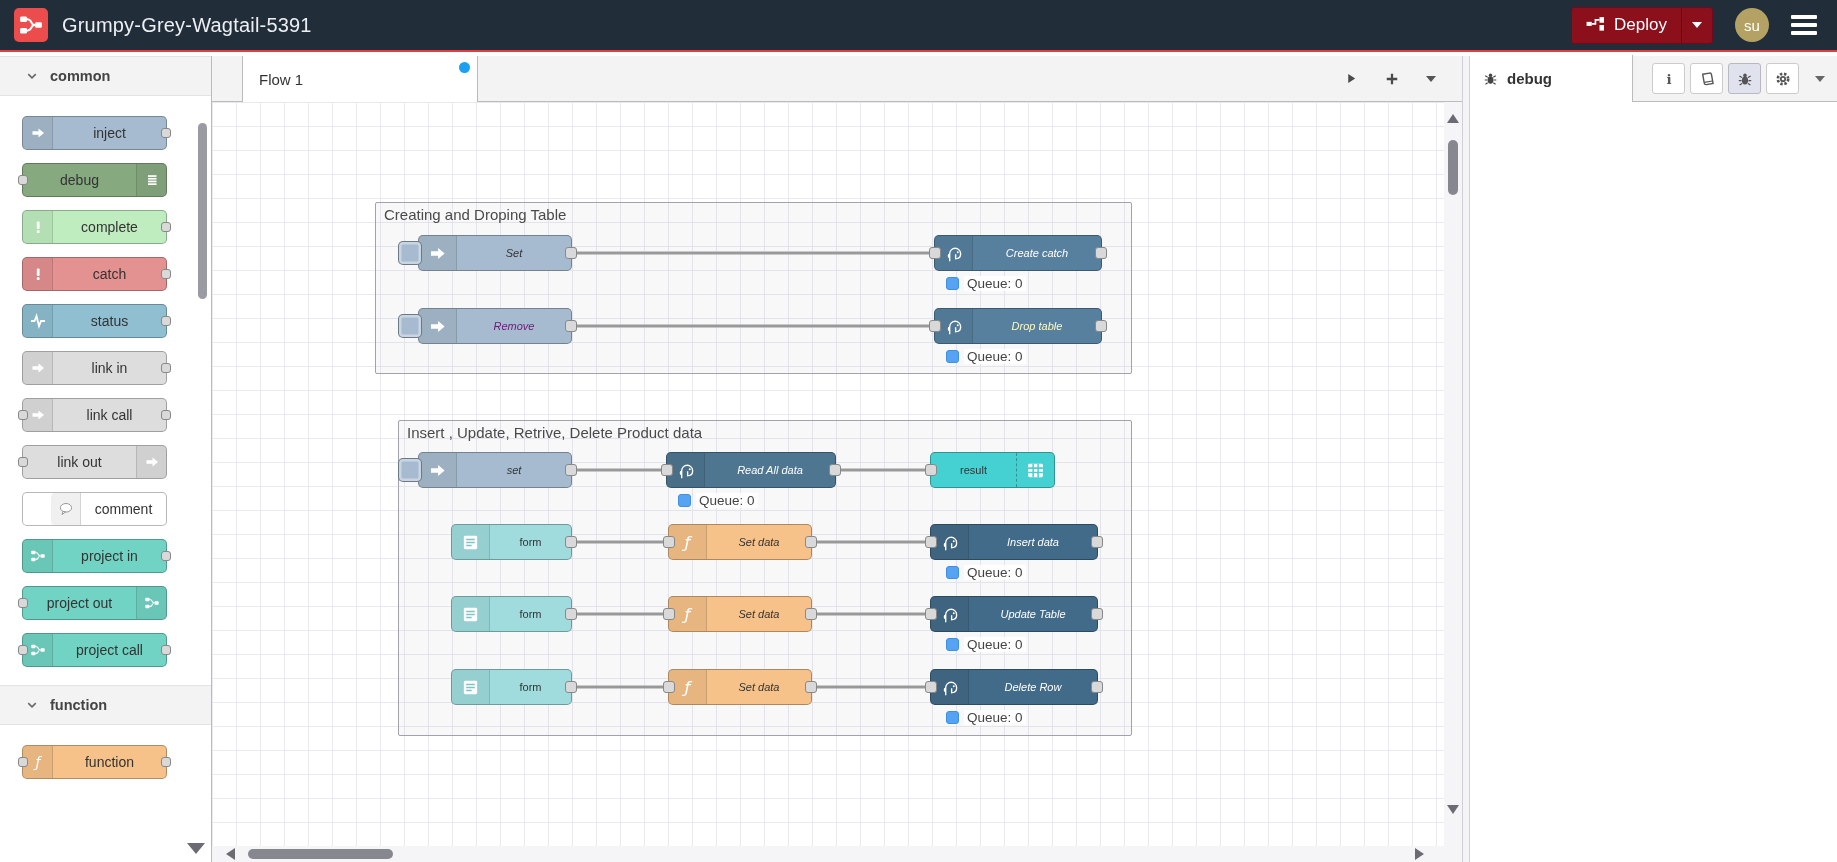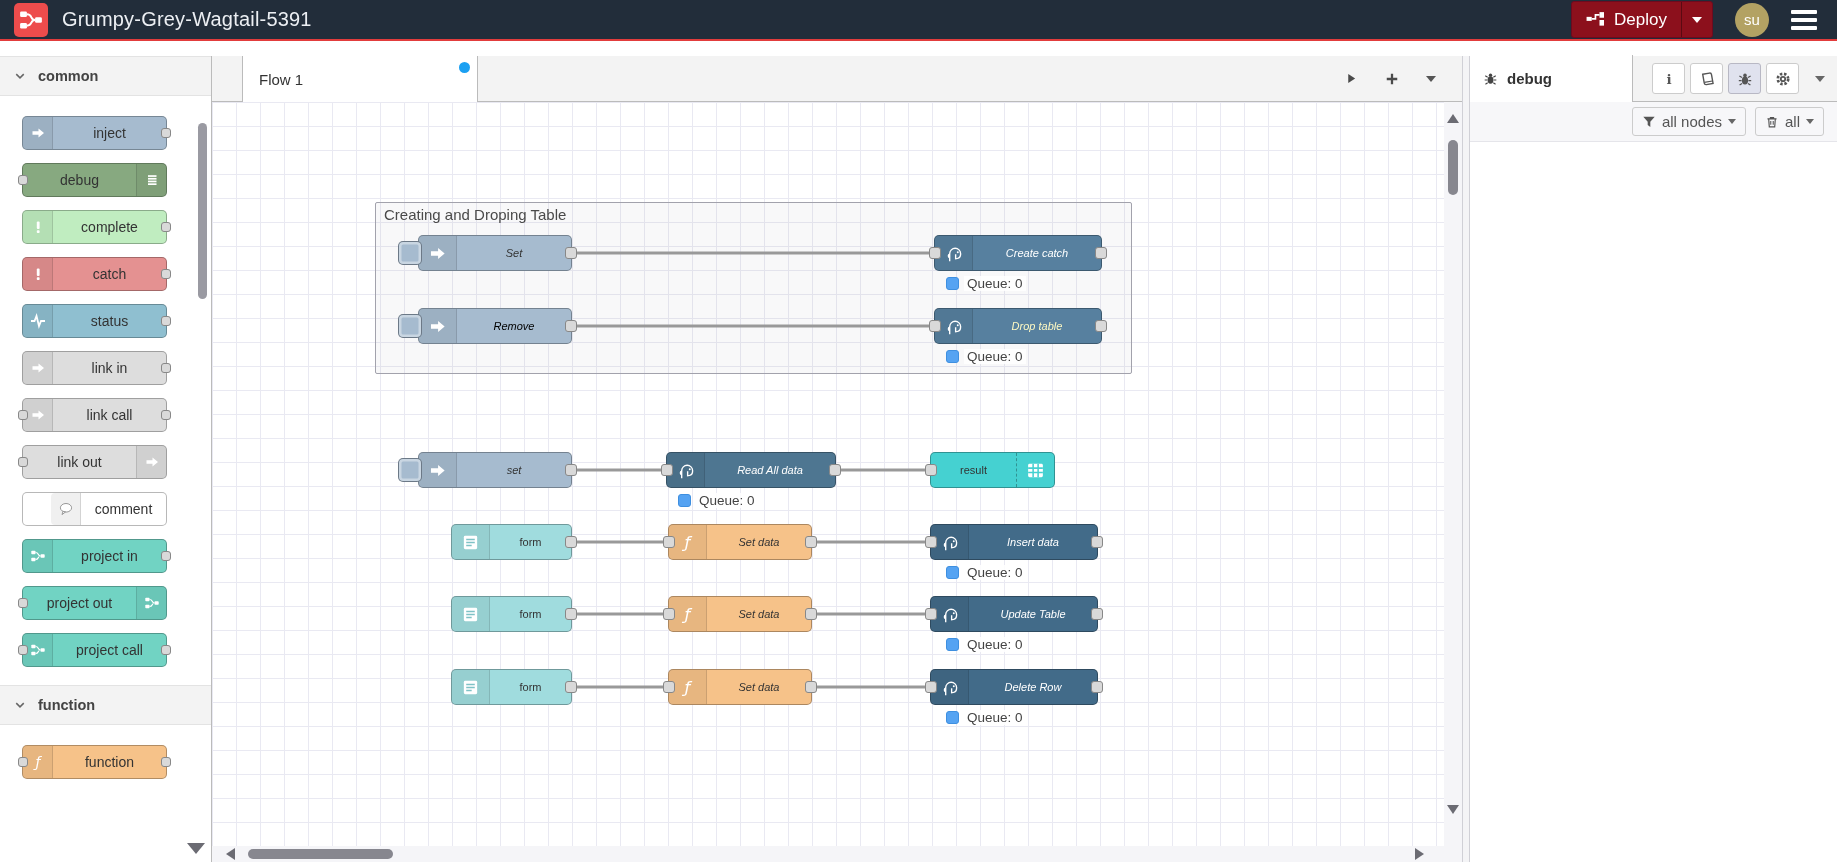--- a/index.html
+++ b/index.html
@@ -1,21 +1,21 @@
 <!DOCTYPE html>
 <html><head>
 <meta charset="utf-8">
 <style>
   * { box-sizing: border-box; margin: 0; padding: 0; }
   html,body { width:1837px; height:862px; overflow:hidden;
     font-family:"Liberation Sans", sans-serif; background:#fff; }
   #app { position:relative; width:1837px; height:862px; }
 
   
-  .header { position:absolute; top:0; left:0; width:1837px; height:41px;
+  .header { position:absolute; top:0; left:0; width:1837px; height:52px;
     background:#222d3a; border-bottom:2px solid #e23c3c;
     display:flex; align-items:center; }
   .logo { width:34px; height:34px; margin-left:14px; border-radius:5px;
     background:#ed4c4c; display:flex; align-items:center; justify-content:center; }
   .app-title { color:#eceff3; font-size:20px; font-weight:500; margin-left:14px; letter-spacing:.2px; }
   .header-right { margin-left:auto; display:flex; align-items:center; gap:22px; margin-right:20px; }
   .deploy-btn { height:37px; background:#8C101C; border:1px solid #6e0a1e; border-radius:3px;
     display:flex; align-items:center; color:#fff; cursor:pointer;text-align:center; }
   .deploy-main { display:flex; align-items:center; gap:10px; padding:0 14px; }
   .deploy-label { font-size:17px; }
@@ -42,21 +42,21 @@
     background:#f4f4f6; border-left:1px solid #d0d0d6; border-right:1px solid #d0d0d6; }
   .sidebar { position:absolute; top:56px; left:1470px; width:367px; height:806px; background:#fff; }
 
   
   .pal-search { height:46px; border-bottom:1px solid #ddd; display:flex; align-items:center;
     gap:7px; padding:0 10px; background:#fff; }
   .pal-search input { border:none; outline:none; font-size:15px; color:#444; width:150px;
     font-family:"Liberation Sans", sans-serif; background:transparent; }
   .pal-search input::placeholder { color:#b0b0b0; }
   .pal-cat { height:40px; background:#f3f3f3; border-top:1px solid #e3e3e3; border-bottom:1px solid #e3e3e3;
-    display:flex; align-items:center; gap:12px; padding-left:14px; cursor:pointer; }
+    display:flex; align-items:center; gap:12px; padding-left:26px; cursor:pointer; }
   .pal-cat .cat-label { font-size:14.5px; font-weight:bold; color:#444; }
   .pal-items { display:flex; flex-direction:column; gap:13px; padding:20px 0 18px 22px; }
   .pal-node { position:relative; width:145px; height:34px; border:1px solid rgba(0,0,0,.28);
     border-radius:5px; display:flex; cursor:grab; }
   .pal-node .n-icon { width:30px; }
   .pal-node .n-label { font-size:14px; color:#333; }
   .pal-scroll-thumb { position:absolute; top:67px; right:4px; width:9px; height:176px;
     background:#9a9aa2; border-radius:5px; }
   .pal-footer-arrow { position:absolute; bottom:8px; right:6px; width:0; height:0;
     border-left:9px solid transparent; border-right:9px solid transparent;
@@ -390,20 +390,23 @@
       <div class="arr-dn"></div>
     </div>
     <div class="h-scroll">
       <div class="arr-left"></div>
       <div class="h-thumb"></div>
       <div class="arr-right"></div>
     </div>
   <div class="group-box" style="left: 163px; top: 100px; width: 757px; height: 172px;">
         <div class="group-title">Creating and Droping Table</div>
       </div>
+      <div class="group-box" style="left: 186px; top: 318px; width: 734px; height: 316px;">
+        <div class="group-title">Insert , Update, Retrive, Delete Product data</div>
+      </div>
       <div class="flow-node icon-left" style="background: rgb(166, 187, 207); left: 206px; top: 133px; width: 154px;">
         <div class="n-icon">
           <svg width="19" height="19" viewBox="0 0 16 16" style="display:block">
             <path d="M2.5 6.2h6V3.4L14 8l-5.5 4.6V9.8h-6z" fill="#fff"></path>
           </svg>
         </div>
         <div class="n-label" style="color: rgb(51, 51, 51); font-style: italic;">Set</div>
         <div class="port out"></div>
         <div class="inj-btn" style="background: rgb(166, 187, 207);"></div>
       </div>
@@ -418,21 +421,21 @@
         <div class="n-label" style="color: rgb(255, 255, 255); font-style: italic;">Create catch</div>
         <div class="port in"></div>
         <div class="port out"></div>
       </div>
       <div class="flow-node icon-left" style="background: rgb(166, 187, 207); left: 206px; top: 206px; width: 154px;">
         <div class="n-icon">
           <svg width="19" height="19" viewBox="0 0 16 16" style="display:block">
             <path d="M2.5 6.2h6V3.4L14 8l-5.5 4.6V9.8h-6z" fill="#fff"></path>
           </svg>
         </div>
-        <div class="n-label" style="color: #000000; font-style: italic;">Remove</div>
+        <div class="n-label" style="color: #701a75; font-style: italic;">Remove</div>
         <div class="port out"></div>
         <div class="inj-btn" style="background: rgb(166, 187, 207);"></div>
       </div>
       <div class="flow-node icon-left" style="background: rgb(87, 128, 159); left: 722px; top: 206px; width: 168px;">
         <div class="n-icon">
           <svg width="19" height="19" viewBox="0 0 16 16" style="display:block">
             <path d="M4.8 14.5V8.2a4.6 4.6 0 0 1 9.2 0c0 2.6-1 3.6-2.6 3.9l-1.6.2V8.6" fill="none" stroke="#fff" stroke-width="1.15"></path>
             <path d="M4.8 8.6C3.3 9 3.3 11.3 4.8 11.6" fill="none" stroke="#fff" stroke-width="1.15"></path>
             <circle cx="11.6" cy="7" r="0.8" fill="#fff"></circle>
           </svg>
@@ -643,38 +646,16 @@
                 <circle cx="8" cy="8" r="3.1" fill="#555"></circle>
                 <circle cx="8" cy="8" r="1.3" fill="#fff"></circle>
               </svg>
             </span>
           </div>
         </div>
       <div class="sb-caret" style="margin-right:12px">
         <span class="caret" style="border-top-color:#666"></span>
       </div>
     </div>
-    <div class="sb-subbar">
-      <div class="sb-pill">
-        <span id="funnel-icon">
-            <svg width="14" height="14" viewBox="0 0 16 16" style="display:block">
-              <path d="M1.5 2h13l-5 5.6v6l-3-2.2V7.6z" fill="#555"></path>
-            </svg>
-          </span>
-        <span>all nodes</span>
-        <span class="pill-caret"></span>
-      </div>
-      <div class="sb-pill">
-        <span id="trash-icon">
-            <svg width="14" height="14" viewBox="0 0 16 16" style="display:block">
-              <path d="M2.8 4.4h10.4M6.2 4.4V3h3.6v1.4" fill="none" stroke="#555" stroke-width="1.3"></path>
-              <path d="M4.2 4.4l.7 9.2h6.2l.7-9.2" fill="none" stroke="#555" stroke-width="1.3"></path>
-              <path d="M6.6 6.8v4.4M9.4 6.8v4.4" stroke="#555" stroke-width="1.2"></path>
-            </svg>
-          </span>
-        <span>all</span>
-        <span class="pill-caret"></span>
-      </div>
-    </div>
     <div style="height:720px"></div>
   </div>
 
 </div>
 
 </body></html>

